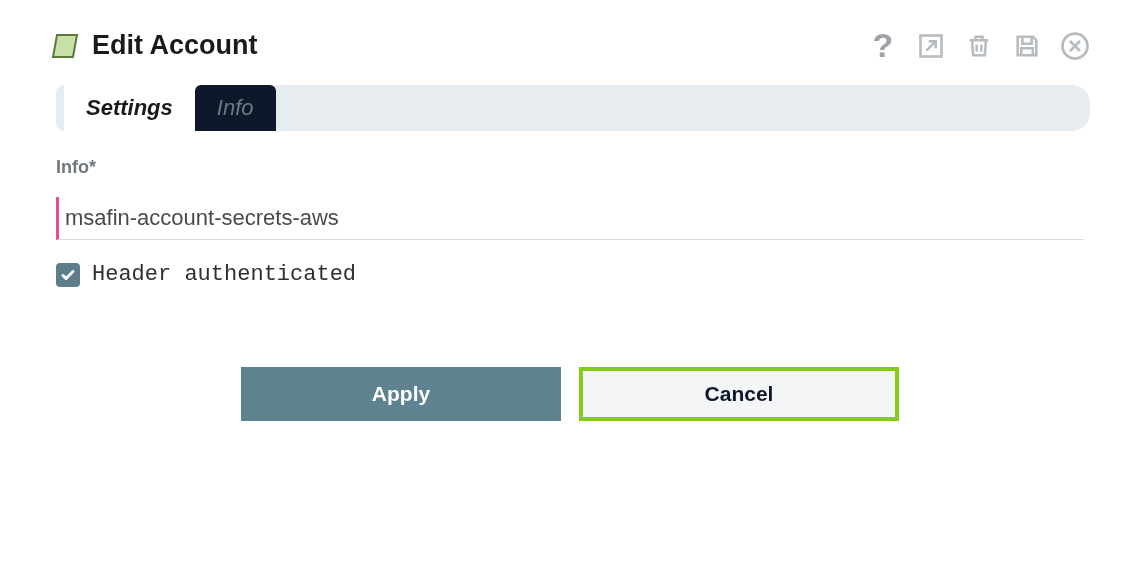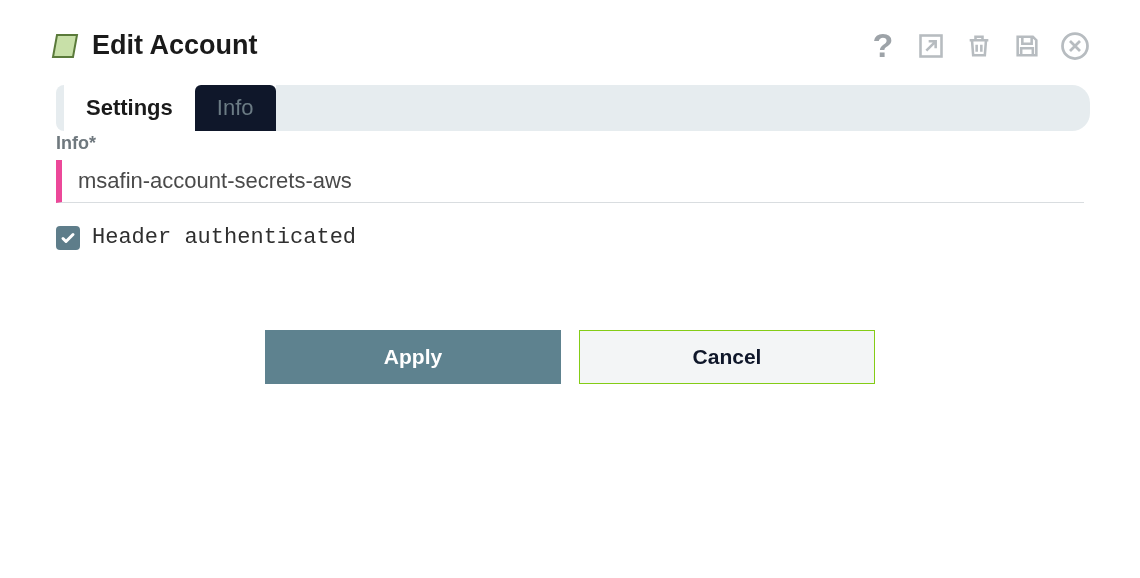--- a/index.html
+++ b/index.html
@@ -44,22 +44,23 @@
       cursor: pointer;
       display: flex;
       align-items: center;
       justify-content: center;
     }
     .help-icon { font-size: 34px; font-weight: 600; color: #9da3a8; }
 
     .tabs {
       display: flex;
       align-items: stretch;
-      margin-bottom: 2px;
+      margin-bottom: 26px;
       padding-left: 6px;
+      font-style: italic;
     }
     .tab {
       padding: 10px 22px;
       font-size: 22px;
       cursor: pointer;
       background: #0f172a;
       color: #6b7b84;
       border-radius: 6px 6px 0 0;
     }
     .tab.active {
@@ -87,27 +88,28 @@
     .field-label {
       font-size: 18px;
       font-weight: 600;
       color: #6f787e;
       margin-bottom: 6px;
       display: block;
     }
     .text-input {
       width: 100%;
       font-size: 22px;
-      padding: 8px 16px;
+      padding: 8px 6px;
       border: none;
-      border-left: 6px solid #ec4899;
+      border-left: 3px solid #ec4899;
       border-bottom: 1px solid #d9dde0;
       color: #4a4a4a;
       outline: none;
       background: #fff;
+      margin-top: 13px;
     }
     .token-row {
       display: flex;
       align-items: center;
       gap: 10px;
     }
     .expr-toggle {
       width: 34px;
       height: 34px;
       background: #7f8b93;
@@ -168,25 +170,25 @@
       color: #2f2f2f;
       font-family: Liberation Mono, monospace;
     }
     .button-row {
       display: flex;
       gap: 18px;
       justify-content: center;
       margin-top: 80px;
     }
     .btn {
-      width: 296px;
+      width: 320px;
       height: 54px;
       font-size: 21px;
       font-weight: 600;
-      border: 1px solid #84cc16;
+      border: 4px solid #84cc16;
       cursor: pointer;
       display: flex;
       align-items: center;
       justify-content: center;
     }
     .btn-primary {
       background: #5e828f;
       color: #ffffff;
       border-color: #5e828f;
     }

